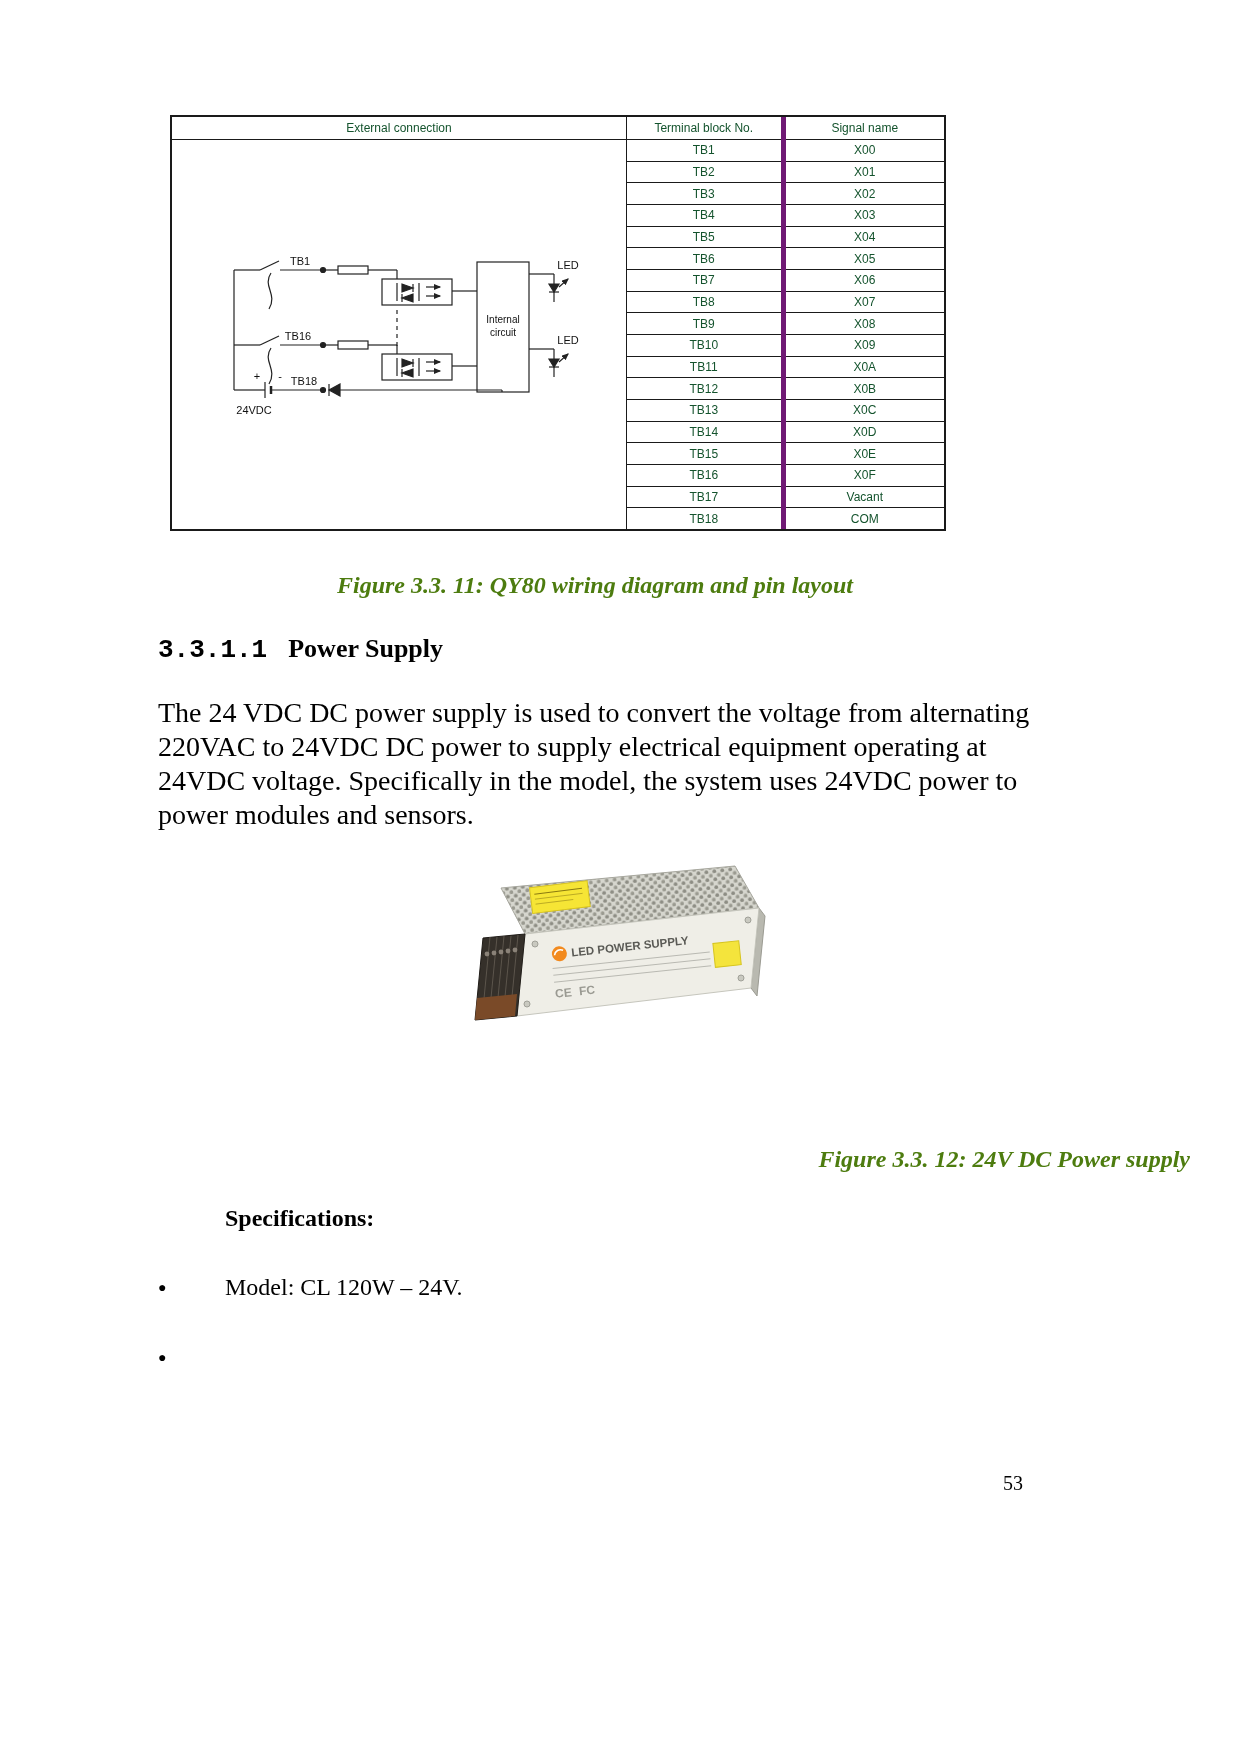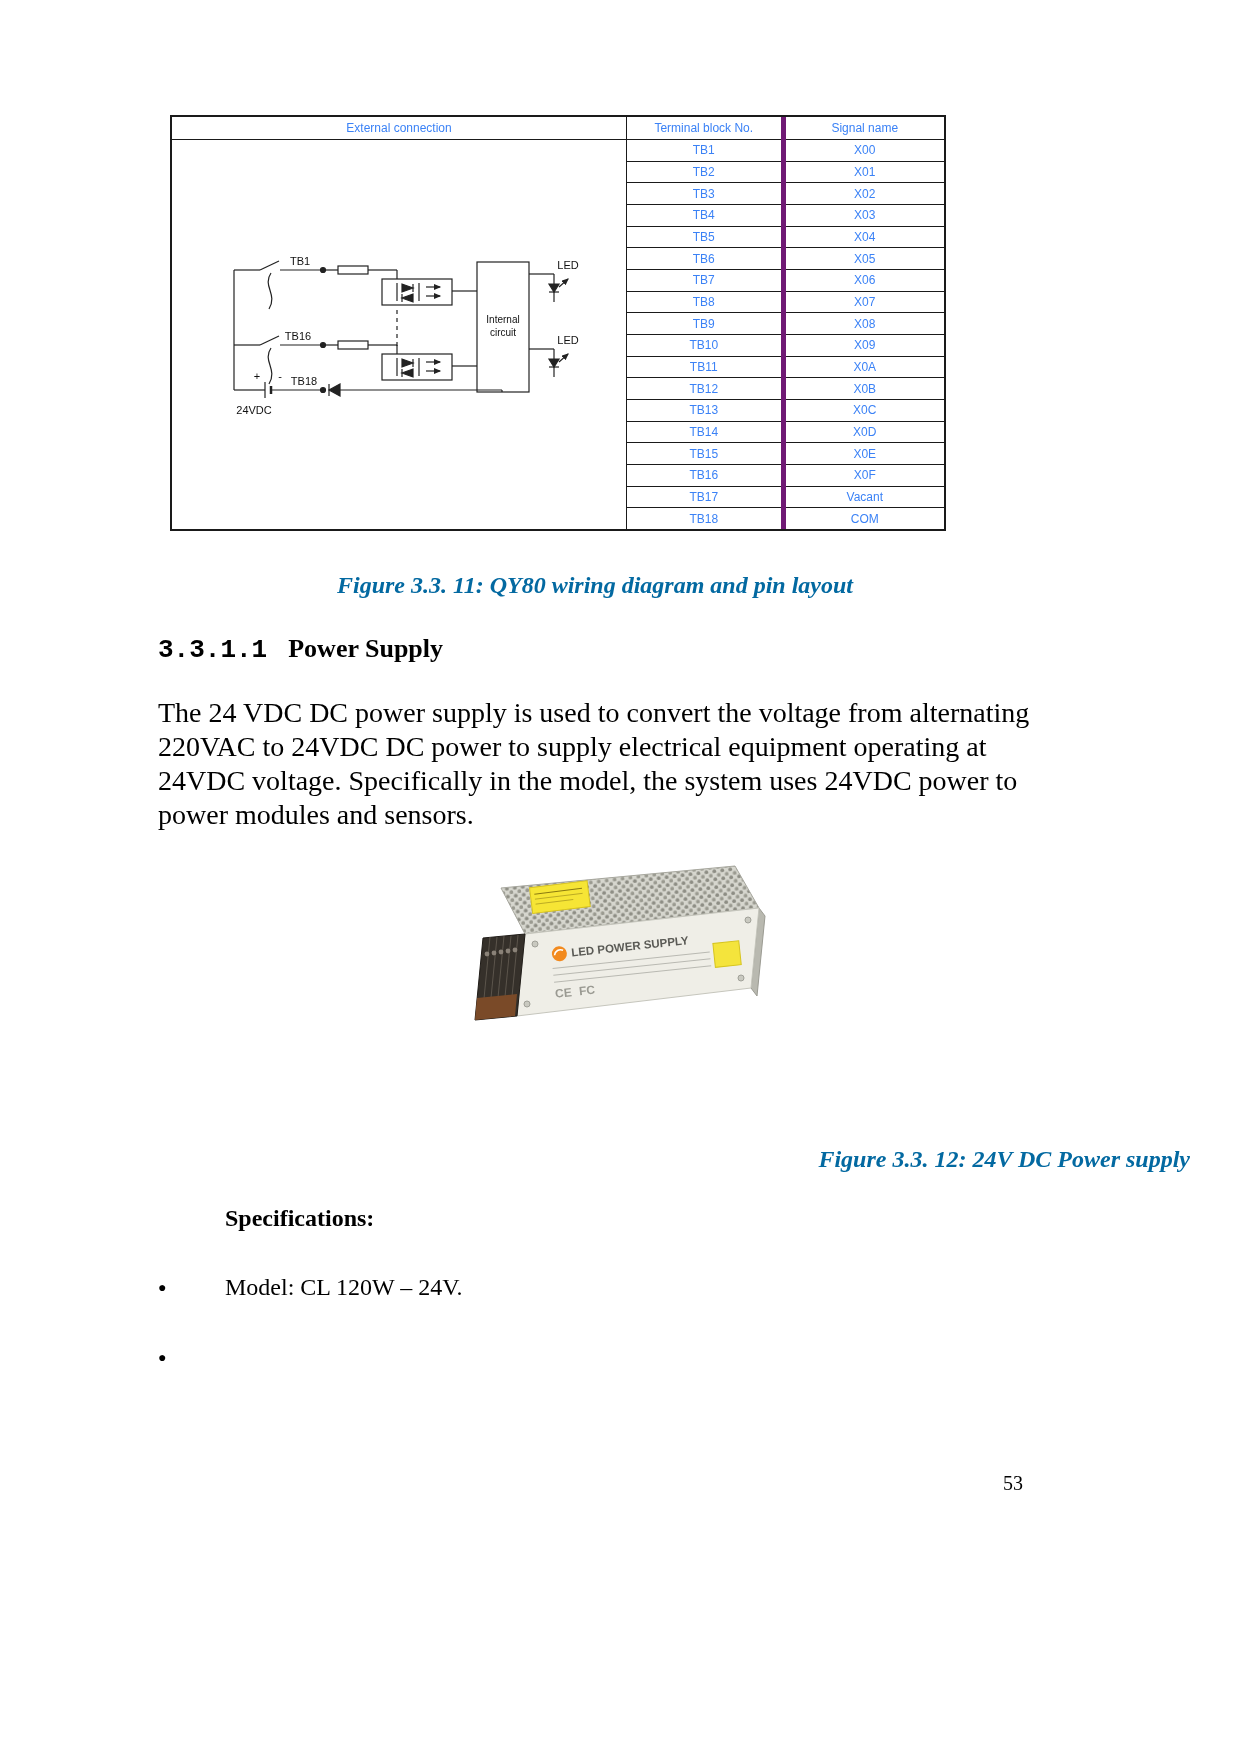--- a/index.html
+++ b/index.html
@@ -6,38 +6,38 @@
   html, body { background:#ffffff; }
   .page {
     position:relative; width:1241px; height:1753px; background:#fff;
     font-family:"Liberation Serif", serif; color:#000; overflow:hidden;
   }
 
   
   .figbox {
     position:absolute; left:170px; top:115px; width:776px; height:416px;
     border:2px solid #1a1a1a; display:flex;
-    font-family:"Liberation Sans", sans-serif; font-size:12px; color:#3b82f6;
+    font-family:"Liberation Sans", sans-serif; font-size:12px; color:#14532d;
     background:#fff;
   }
   .fig-left { width:456px; border-right:1px solid #1a1a1a; display:flex; flex-direction:column; }
   .fig-left-header { height:23px; border-bottom:1px solid #1a1a1a; display:flex; align-items:center; justify-content:center; }
   .fig-diagram { flex:1; position:relative; }
   .fig-diagram svg { display:block; }
   .fig-col { width:159px; display:flex; flex-direction:column; }
   .tb-col { border-right:5px solid #701a75; }
   .thead { height:23px; border-bottom:1px solid #1a1a1a; display:flex; align-items:center; justify-content:center; }
   .cells { flex:1; display:flex; flex-direction:column; }
   .tcell { flex:1; border-bottom:1px solid #1a1a1a; display:flex; align-items:center; justify-content:center; }
   .tcell:last-child { border-bottom:none; }
 
   
   .caption {
     position:absolute; left:0; width:1190px; text-align:center;
-    font-size:24px; font-weight:bold; font-style:italic; color:#0369a1;
+    font-size:24px; font-weight:bold; font-style:italic; color:#4d7c0f;
   }
   .caption-1 { top:572px; }
   .caption-2 { top:1146px;text-align:right; }
   .section-heading { position:absolute; left:158px; top:634px; font-size:26px; font-weight:bold; }
   .section-heading .num { margin-right:21px;font-family:Liberation Mono, monospace; }
   .body-par { position:absolute; left:158px; top:696px; width:872px; font-size:28px; line-height:34px; }
   .specs-title { position:absolute; left:225px; top:1205px; font-size:24px; font-weight:bold; }
   .bullet-item { position:absolute; left:158px; display:flex; align-items:flex-start; font-size:24px; line-height:31px; }
   .bullet-item.b1 { top:1272px; }
   .bullet-item.b2 { top:1342px; }

